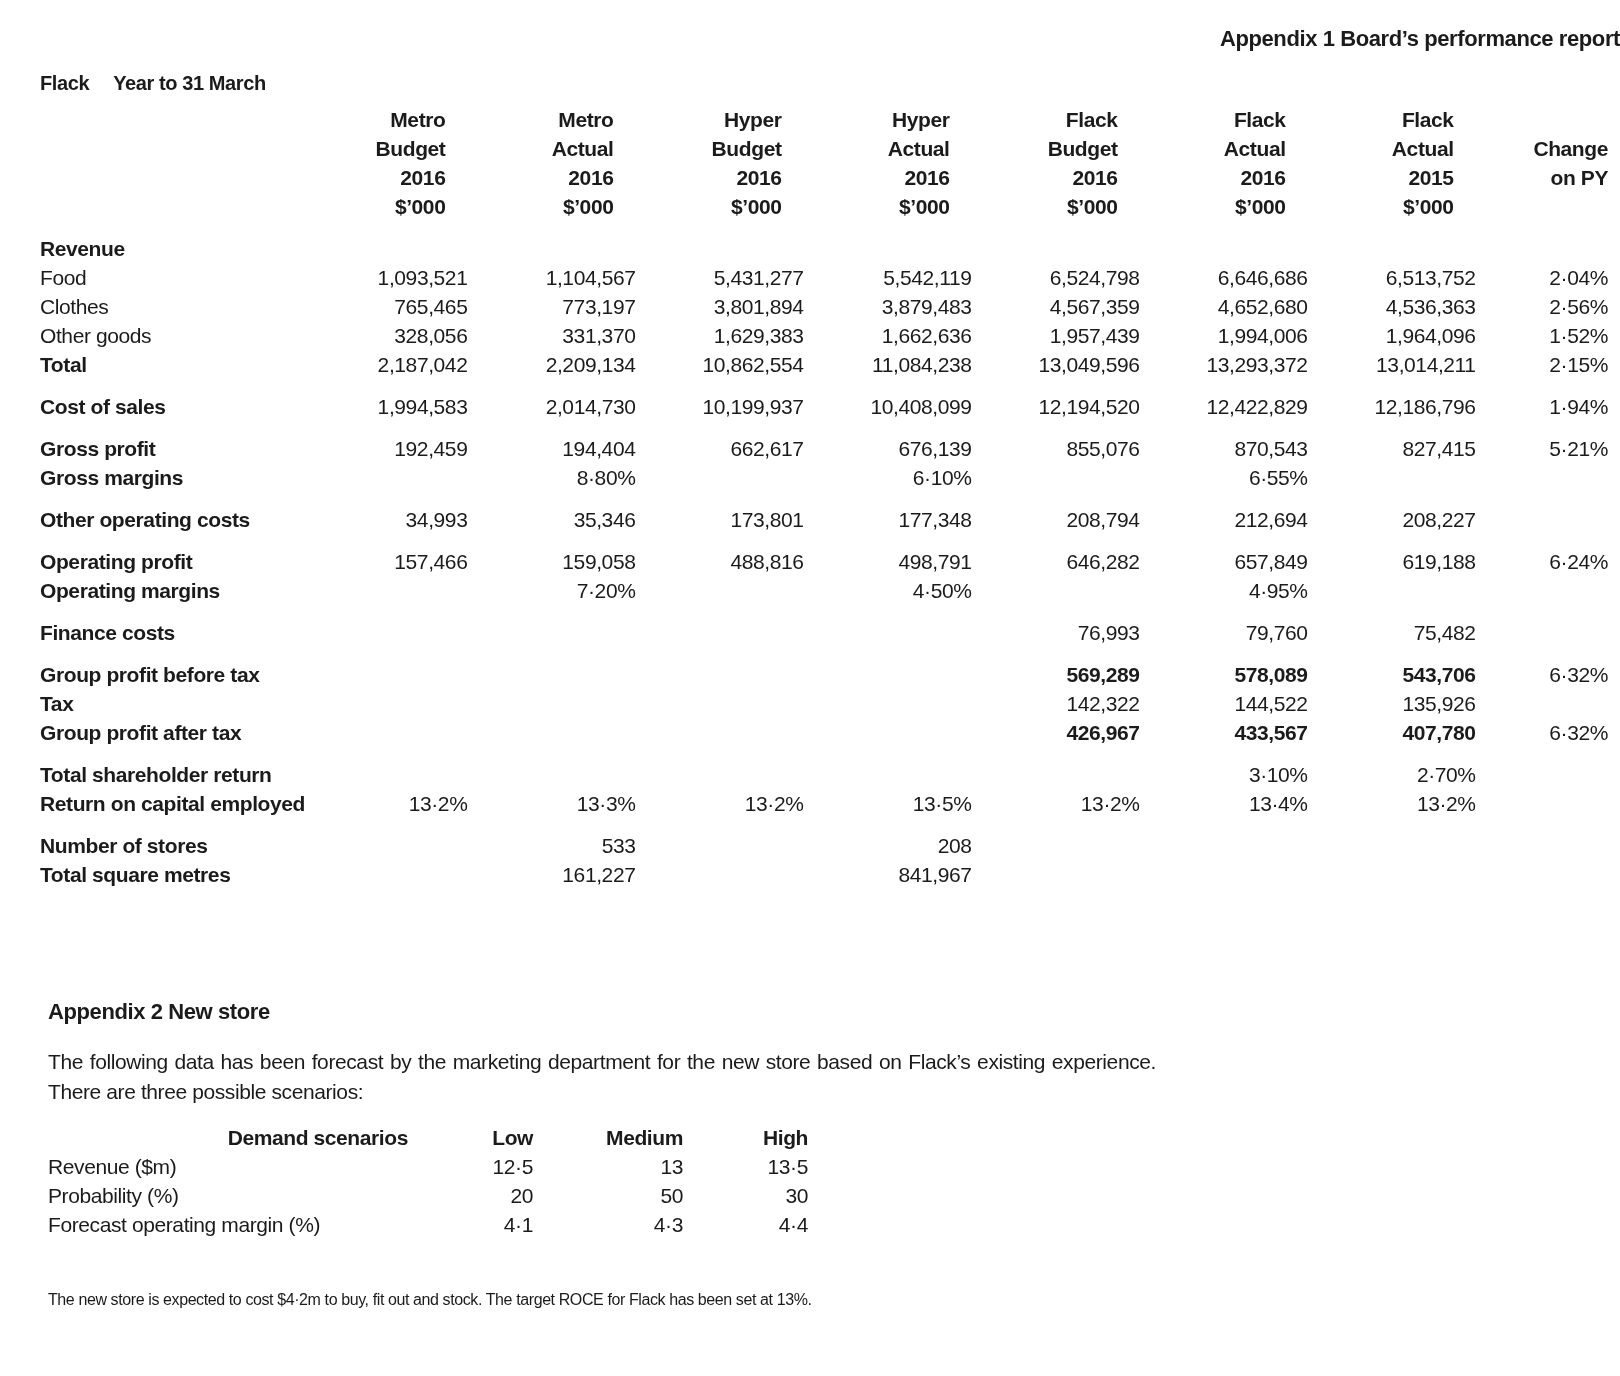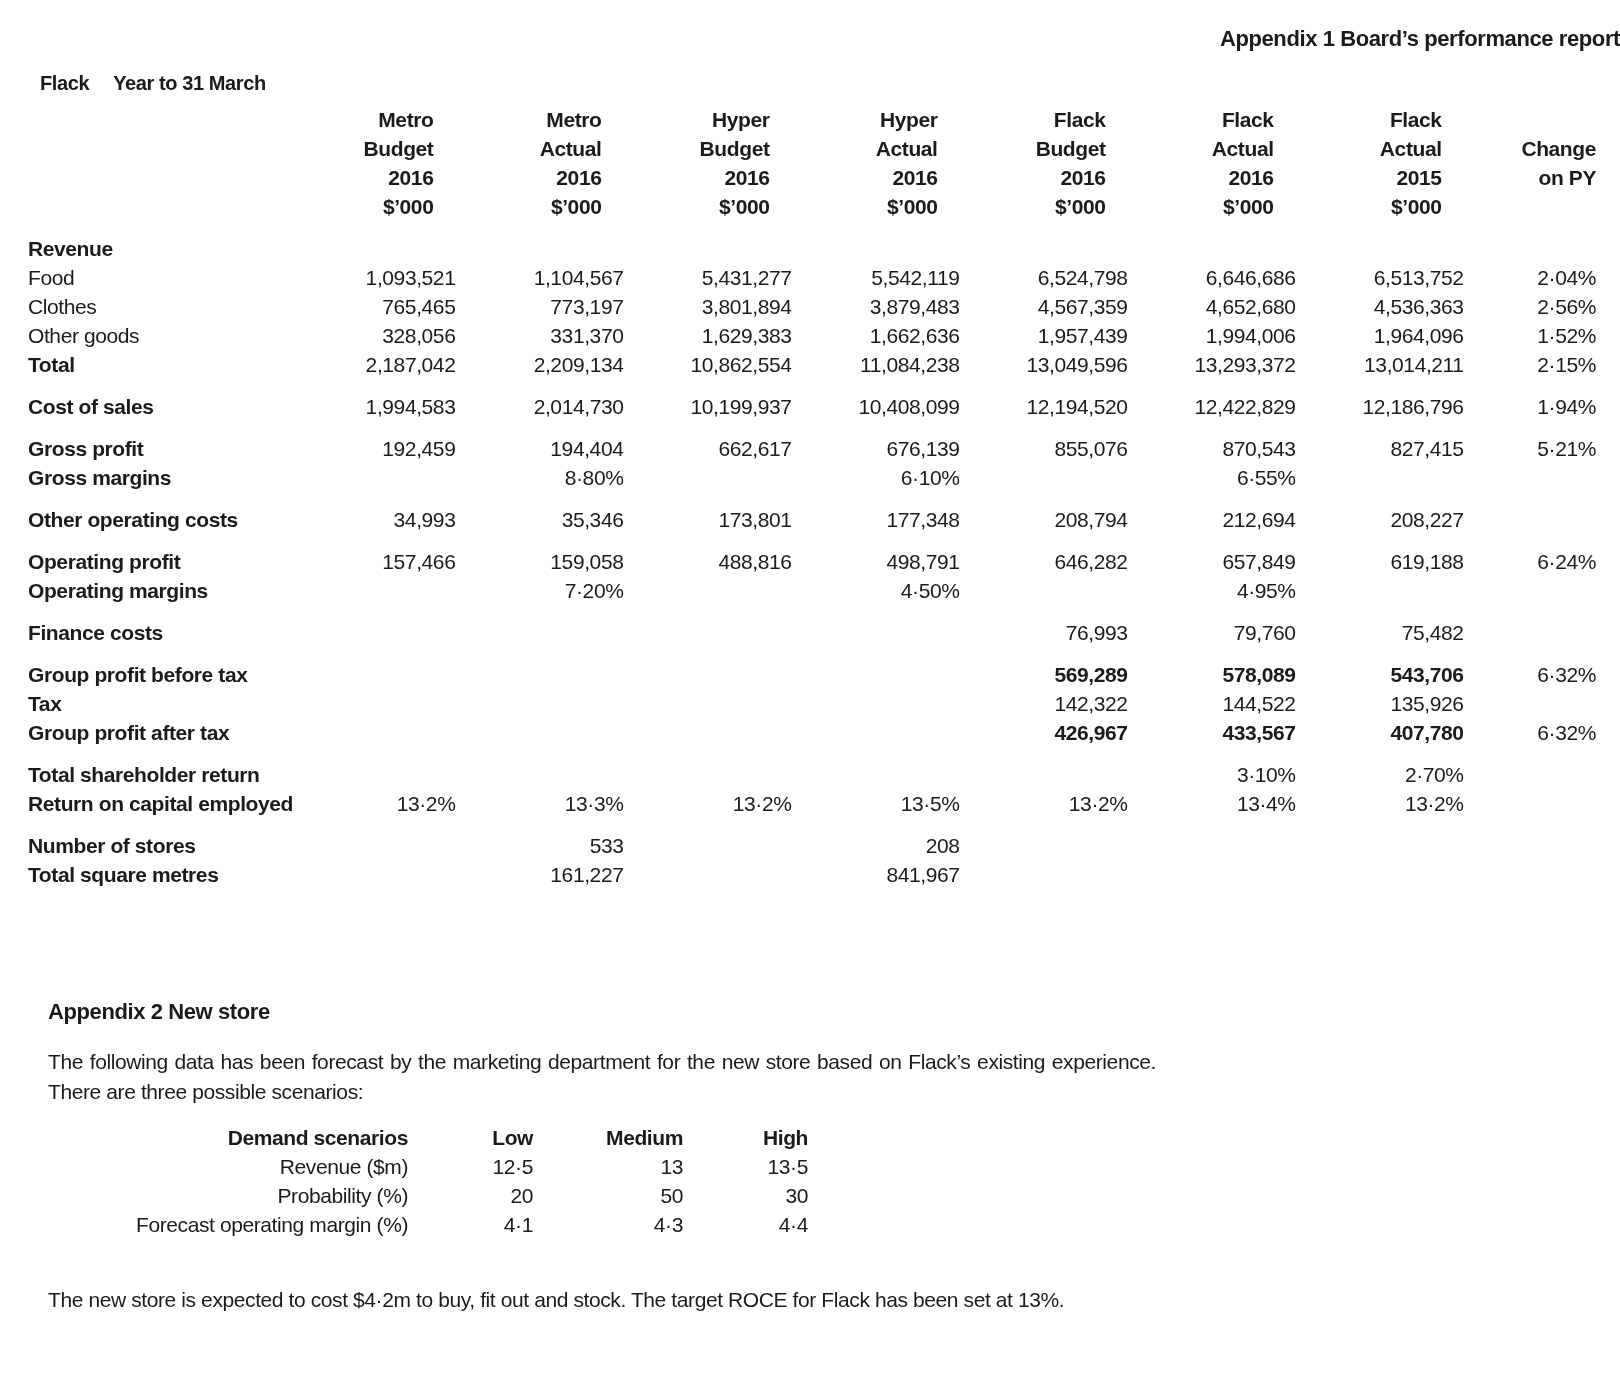--- a/index.html
+++ b/index.html
@@ -8,39 +8,39 @@
     color:#1b1b1b;
     font-family:"Liberation Sans", sans-serif;
     letter-spacing:-0.4px;
     overflow:hidden;
   }
   h1 { font-size:22px; font-weight:bold; margin:26px 0 0 40px;text-align:right; }
   .subtitle { font-size:20px; font-weight:bold; margin:20px 0 0 40px; }
   .subtitle .period { margin-left:24px; }
 
   table { border-collapse:collapse; }
-  .perf { margin:10px 0 0 28px; table-layout:fixed; width:1568px; font-size:21px; }
+  .perf { margin:10px 0 0 40px; table-layout:fixed; width:1568px; font-size:21px; }
   .perf th { font-weight:bold; text-align:right; vertical-align:top; padding:0 22px 0 0; }
   .perf th:last-child { padding-right:0; }
   .perf th.lab { text-align:left; padding:0; }
   .hl { height:29px; line-height:29px; }
   .perf td { line-height:29px; white-space:nowrap; padding:0; }
   .perf td.lab { text-align:left; }
   .perf td.num { text-align:right; }
   .perf tr.grp td { padding-top:13px; }
   .b { font-weight:bold; }
 
   h2 { font-size:22px; font-weight:bold; margin:110px 0 0 48px; }
   .intro { font-size:21px; line-height:30px; width:1108px; text-align:justify; margin:22px 0 0 48px; }
   .demand { margin:16px 0 0 48px; font-size:21px; table-layout:fixed; }
   .demand th { font-weight:bold; text-align:right; padding:0; line-height:29px; }
   .demand th.lab { text-align:right; }
   .demand td { line-height:29px; text-align:right; padding:0; white-space:nowrap; }
-  .demand td.lab { text-align:right; }
-  .footer { font-size:21px; line-height:30px; margin:46px 0 0 48px; }
+  .demand td.lab { text-align:left; }
+  .footer { font-size:16px; line-height:30px; margin:46px 0 0 48px; }
 </style>
 </head>
 <body>
 
 <div class="doc">
 
   <h1>Appendix 1 Board’s performance report</h1>
 
   <div class="subtitle">
     <span>Flack</span><span class="period">Year to 31 March</span>

